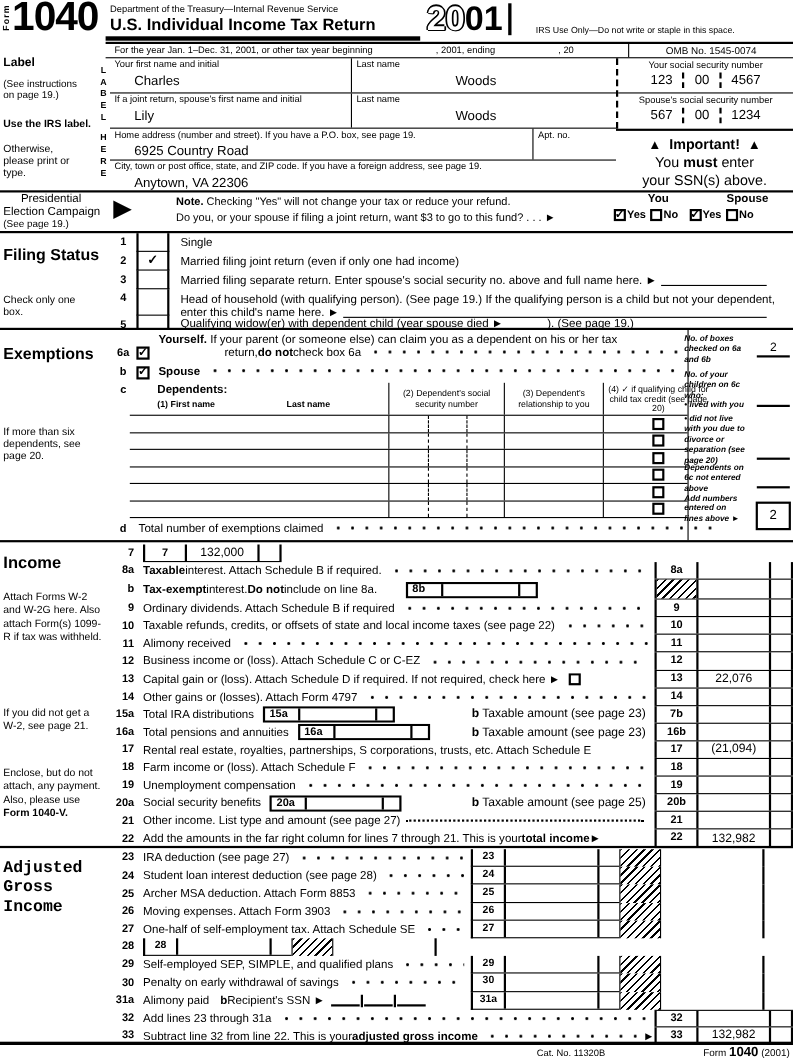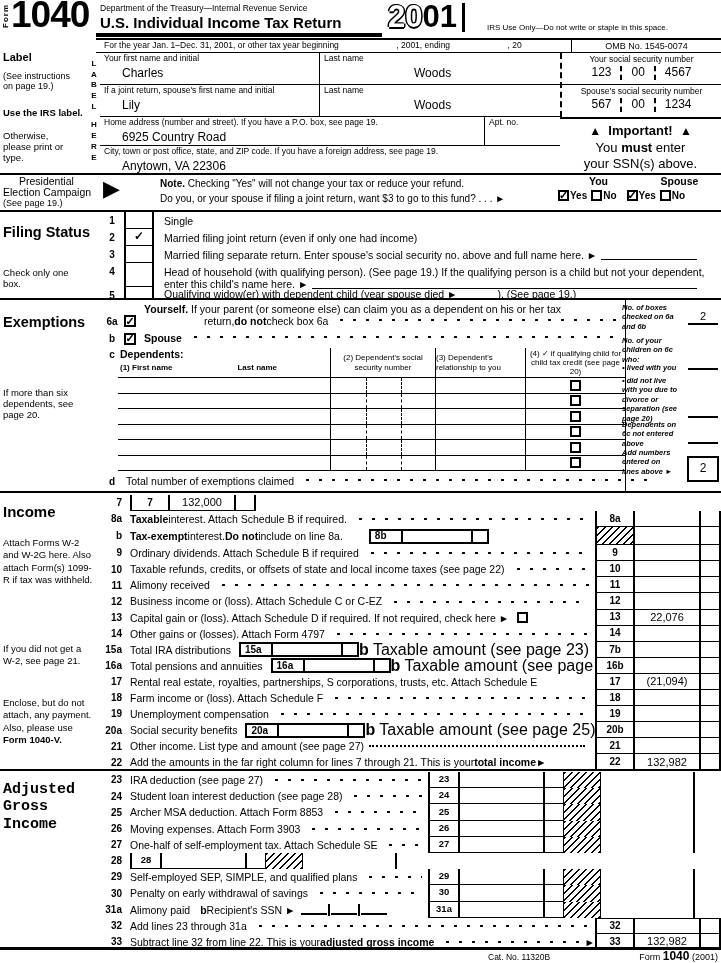--- a/index.html
+++ b/index.html
@@ -96,23 +96,23 @@
 
   
   .ex { height:193px; position:relative; border-bottom:2.5px solid #000; }
   .ex-head { position:absolute; left:3px; top:14px; font-size:14.5px; font-weight:bold; }
   .ex-note { position:absolute; left:3px; top:88px; font-size:9.5px; width:80px; }
   .ex-row { position:absolute; left:100px; display:flex; align-items:flex-end; }
   .ex-num { width:24px; text-align:center; font-weight:bold; font-size:10px; flex:none; padding-top:1px; }
   .ex-vline { position:absolute; left:625px; top:0; bottom:0; border-left:1.5px solid #000; }
   .dep-table { position:absolute; left:118px; top:48px; width:507px; font-size:8px; }
   .dt-hdr { display:flex; height:30px; border-bottom:1.5px solid #000; }
-  .dt-c1 { width:212px; flex:none; padding:0 2px; }
+  .dt-c1 { width:212px; flex:none; padding:0 2px;margin-left:23px; }
   .dt-c2 { width:105px; flex:none; border-left:1.5px solid #000; text-align:center; display:flex; align-items:center; justify-content:center; }
-  .dt-c3 { width:90px; flex:none; border-left:1.5px solid #000; display:flex; align-items:center; justify-content:center; }
+  .dt-c3 { width:90px; flex:none; border-left:1.5px solid #000; text-align:center; display:flex; align-items:center; justify-content:center; }
   .dt-c4 { width:100px; flex:none; border-left:1.5px solid #000; text-align:center; display:flex; align-items:center; justify-content:center; }
   .dt-row { display:flex; height:15.5px; border-bottom:1.5px solid #000; }
   .dt-row .dt-c2 { position:relative; }
   .dt-row .dt-c2 i { position:absolute; top:0; bottom:0; border-left:1.5px dashed #000; }
   .dt-row .dt-c4 { align-items:center; justify-content:center; }
   .dt-cb { width:11px; height:11px; border:2px solid #000; }
   .ex-margin { position:absolute; left:622px; width:57px; font-size:7.5px; font-weight:bold; line-height:1.25;font-style:italic; }
   .ex-val { position:absolute; left:688px; width:30px; text-align:center; font-size:11px; border-bottom:2px solid #000; }
   .ex-blank { position:absolute; left:688px; width:30px; border-bottom:2px solid #000; height:12px; }
   .ex-valbox { position:absolute; left:687px; top:156px; width:32px; height:26px; border:2.5px solid #000;
@@ -129,21 +129,21 @@
   .rc { flex:none; display:flex; align-self:stretch; border-bottom:1.5px solid #000; width:126px; }
   .rc.topline { border-top:1.5px solid #000; }
   .rc-num { width:40px; flex:none; border-left:2px solid #000; border-right:2px solid #000;
             display:flex; align-items:center; justify-content:center; font-weight:bold; font-size:10px; }
   .rc-amt { width:64px; flex:none; display:flex; align-items:center; justify-content:center; font-size:11px; }
   .rc-cents { width:22px; flex:none; border-left:2px solid #000; border-right:2px solid #000; }
   .ibox { display:flex; border:2px solid #000; height:15px; margin-left:8px; flex:none; align-items:center; }
   .ib-num { width:30px; font-weight:bold; font-size:10px; padding-left:4px; }
   .ib-amt { width:70px; align-self:stretch; border-left:2px solid #000; }
   .ib-cents { width:16px; align-self:stretch; border-left:2px solid #000; }
-  .bpart { margin-left:auto; padding-right:8px; font-size:16px; white-space:nowrap; }
+  .bpart { margin-left:auto; padding-right:8px; font-size:11px; white-space:nowrap; }
   .dotline { flex:1; border-bottom:2.5px dotted #000; height:2px; margin:0 10px 0 5px; }
   .inc-head { position:absolute; left:3px; top:10px; font-size:15px; font-weight:bold; }
   .inc-m { position:absolute; left:3px; width:92px; font-size:9.5px; line-height:1.3; }
 
   .agi { height:181px; position:relative; border-top:2.5px solid #000; border-bottom:3px solid #000; }
   .agi-rows { position:absolute; left:0; top:1px; right:0; }
   .arow { display:flex; align-items:center; height:16.2px; margin-left:100px; }
   .abox { flex:none; width:135px; align-self:stretch; display:flex; border-left:2px solid #000;
           border-bottom:1.5px solid #000; }
   .ab-num { width:30px; flex:none; border-right:2px solid #000; display:flex; align-items:center;

